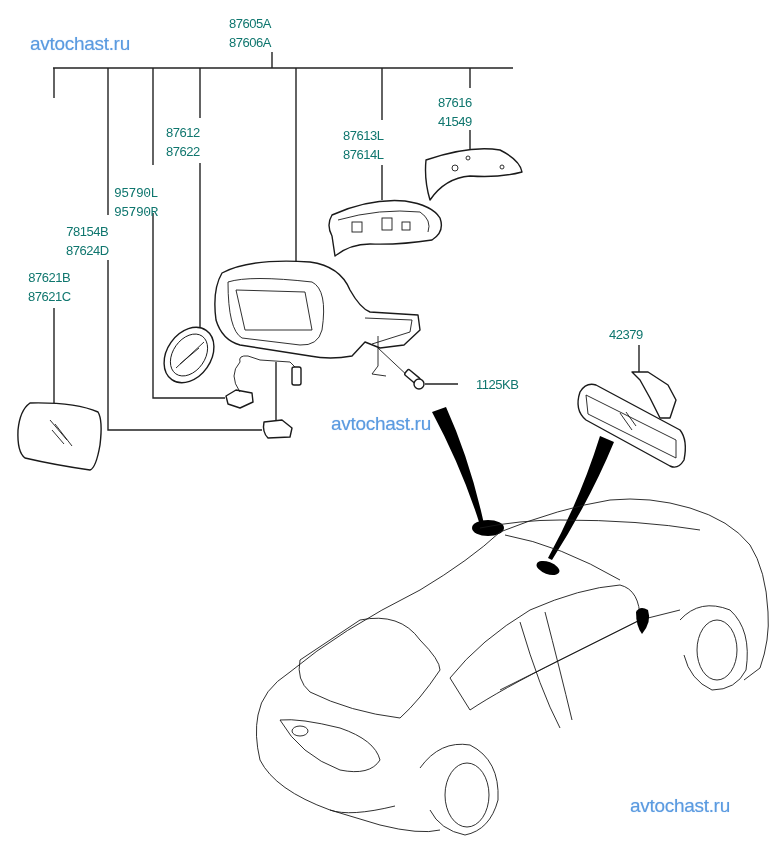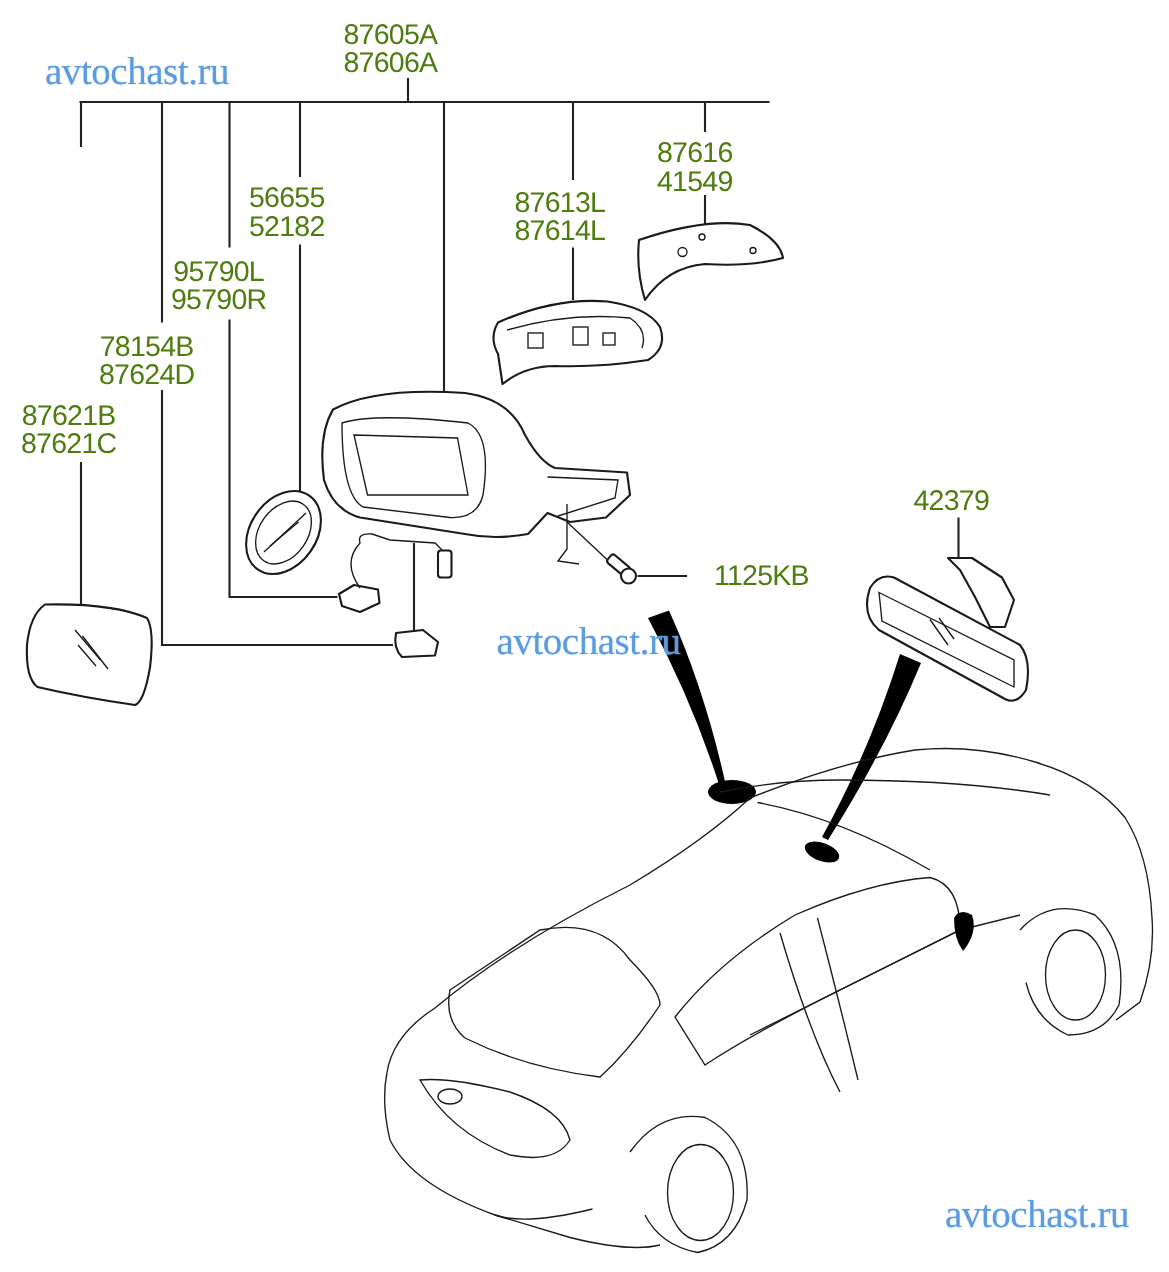--- a/index.html
+++ b/index.html
@@ -1,20 +1,20 @@
 <!DOCTYPE html>
 <html><head>
 <meta charset="utf-8">
 <style>
   html, body { margin:0; padding:0; background:#ffffff; }
   body { width:779px; height:848px; position:relative; overflow:hidden; font-family:"Liberation Sans", sans-serif; }
   #canvas { position:absolute; left:0; top:0; width:779px; height:848px; }
-  .lbl { position:absolute; font-family:"Liberation Sans", sans-serif; font-size:19px; line-height:19px; color:#4d7c0f; text-align:center; letter-spacing:-0.5px; }
+  .lbl { position:absolute; font-family:"Liberation Sans", sans-serif; font-size:13px; line-height:19px; color:#0f766e; text-align:center; letter-spacing:-0.5px; }
   .lbl span { display:block; }
-  .wm { position:absolute; font-family:Liberation Serif, serif; font-size:26px; color:#5b9be0; letter-spacing:-0.3px; text-shadow:0 0 1px #a9c8ee; }
+  .wm { position:absolute; font-family:Liberation Sans, sans-serif; font-size:19px; color:#5b9be0; letter-spacing:-0.3px; text-shadow:0 0 1px #a9c8ee; }
   .ln { stroke:#222; stroke-width:1.4; fill:none; }
   .part { stroke:#1a1a1a; stroke-width:1.4; fill:#fff; stroke-linejoin:round; }
   .thin { stroke:#1a1a1a; stroke-width:0.9; fill:none; }
   .blk { fill:#000; stroke:none; }
 </style>
 </head>
 <body>
 
 <svg id="canvas" viewBox="0 0 779 848" xmlns="http://www.w3.org/2000/svg">
 
@@ -126,35 +126,35 @@
     <path class="thin" d="M480,528 Q520,520 560,520 Q640,520 700,530"></path>
     <path class="thin" d="M505,535 Q560,545 620,580"></path>
     <path class="blk" d="M636,612 Q640,605 648,610 Q652,622 642,634 Q636,626 636,612 Z"></path>
   </g>
 </svg>
 
 <div class="lbl" style="left:229px; top:14px;">
   <span>87605A</span>
   <span>87606A</span>
 </div>
-<div class="lbl" style="left:14px; top:268px;text-align:center;">
+<div class="lbl" style="left:28px; top:268px;text-align:center;">
   <span>87621B</span>
   <span>87621C</span>
 </div>
 <div class="lbl" style="left:66px; top:222px;">
   <span>78154B</span>
   <span>87624D</span>
 </div>
-<div class="lbl" style="left:114px; top:172px;">
+<div class="lbl" style="left:114px; top:184px;font-family:Liberation Mono, monospace;">
   <span>95790L</span>
   <span>95790R</span>
 </div>
 <div class="lbl" style="left:166px; top:123px;">
-  <span>56655</span>
-  <span>52182</span>
+  <span>87612</span>
+  <span>87622</span>
 </div>
 <div class="lbl" style="left:343px; top:126px;">
   <span>87613L</span>
   <span>87614L</span>
 </div>
 <div class="lbl" style="left:438px; top:93px;">
   <span>87616</span>
   <span>41549</span>
 </div>
 <div class="lbl" style="left:476px; top:375px;">

